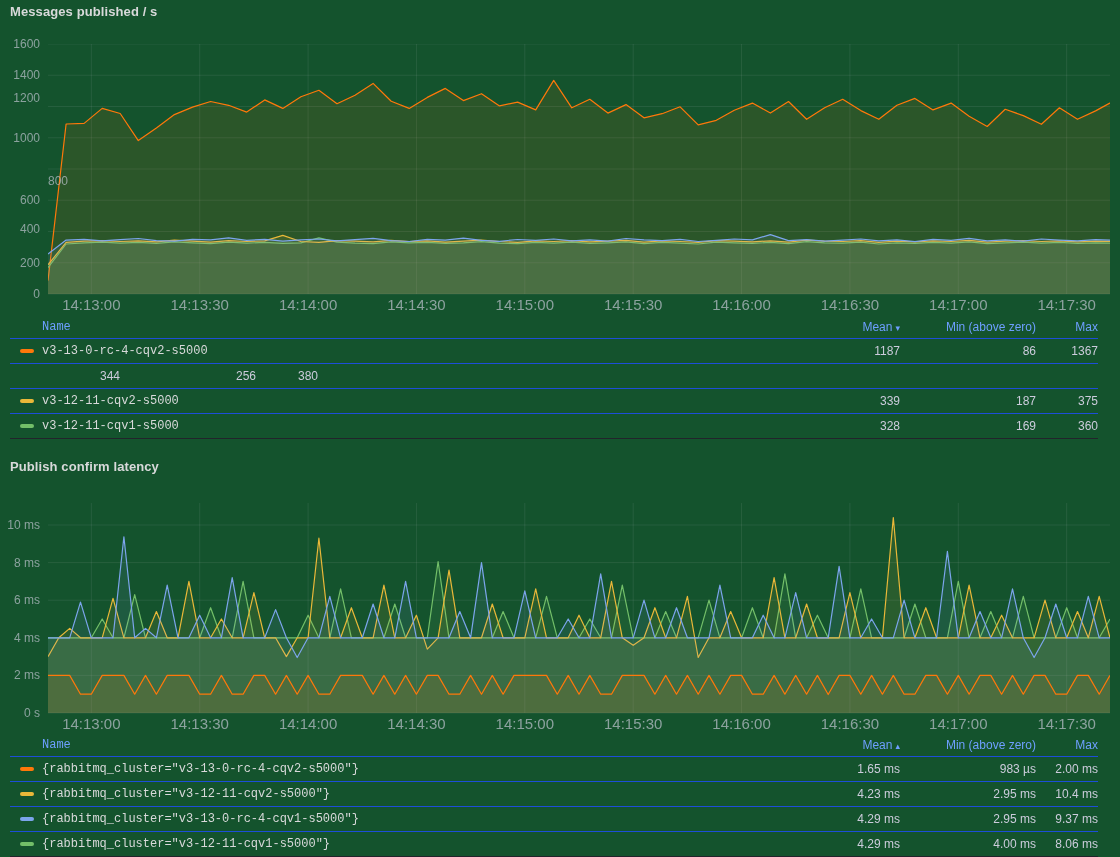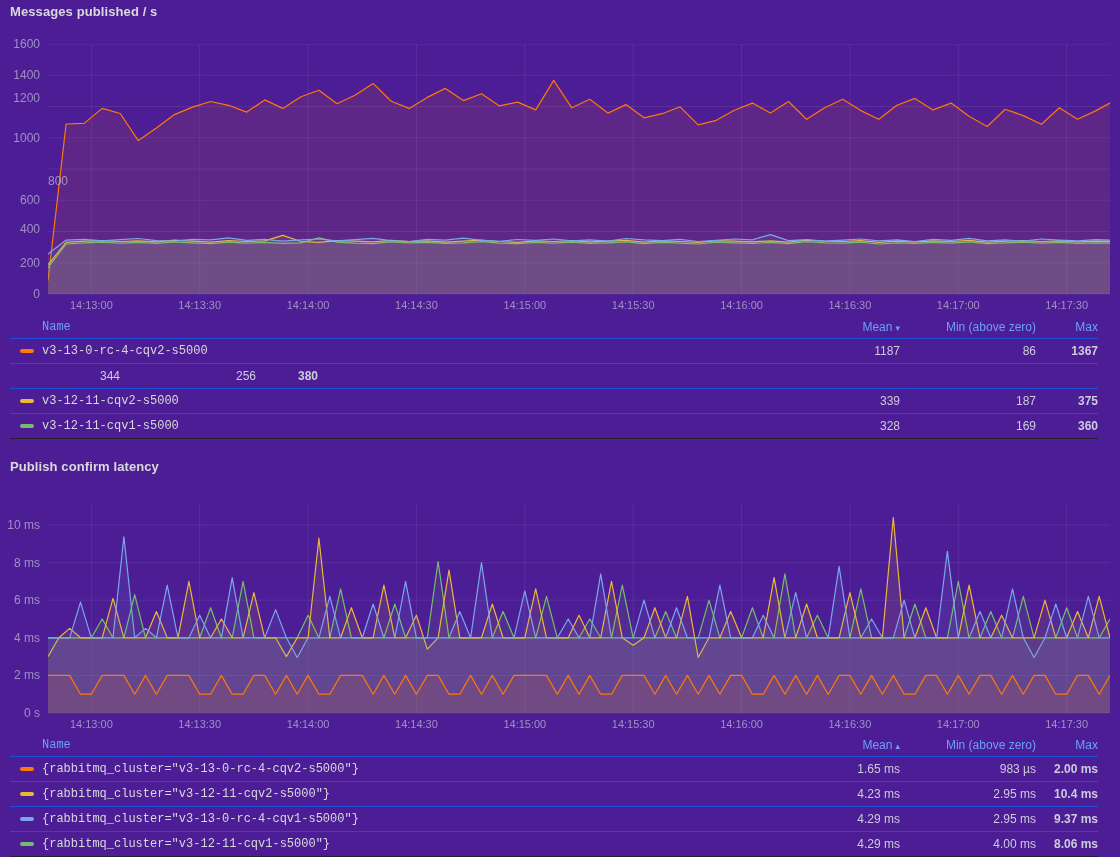--- a/index.html
+++ b/index.html
@@ -1,49 +1,49 @@
 <!DOCTYPE html>
 <html><head>
 <meta charset="utf-8">
 <style>
   html,body{margin:0;padding:0;background:#111217;}
   .canvas{
     position:relative;width:1120px;height:857px;overflow:hidden;
-    background:#4c1d95;
+    background:#14532d;
     font-family:"Liberation Sans", sans-serif;
     -webkit-font-smoothing:antialiased;
   }
   .panel-title{
     position:absolute;left:10px;margin:0;
     font-size:13px;font-weight:600;color:#D8D9DA;letter-spacing:.1px;
     cursor:pointer;
   }
   svg.plot{position:absolute;left:48px;display:block;}
   .ylab{
     position:absolute;left:0;width:40px;text-align:right;
     font-size:12px;color:rgba(204,204,220,0.65);line-height:14px;
   }
   .xlab{
     position:absolute;transform:translateX(-50%);
-    font-size:11px;color:rgba(204,204,220,0.65);line-height:14px;white-space:nowrap;
+    font-size:15px;color:rgba(204,204,220,0.65);line-height:14px;white-space:nowrap;
   }
   .legend{
     position:absolute;left:10px;right:22px;
     font-size:12px;border-bottom:1px solid #22242b;
   }
   .lrow{display:flex;align-items:center;height:24px;border-top:1px solid #1d4ed8;}
   .lrow.lhead{height:22px;border-top:none;}
   .lhead .hcell{color:#6E9FFF;font-weight:500;cursor:pointer;}
   .lname{flex:1;display:flex;align-items:center;min-width:0;color:#D8D9DA;cursor:pointer;font-family:Liberation Mono, monospace;}
   .lhead .lname{padding-left:32px;}
   .swatch{width:14px;height:4px;border-radius:2px;margin-left:10px;margin-right:8px;flex:none;}
   .vcell{text-align:right;color:#CCCCDC;white-space:nowrap;}
   .c-mean{width:110px;}
   .c-min{width:136px;}
-  .c-max{width:62px;font-weight:bold;}
+  .c-max{width:62px;}
   .sorticon{font-size:9px;margin-left:3px;color:#6E9FFF;}
   .nametext{white-space:nowrap;overflow:hidden;text-overflow:ellipsis;}
 </style>
 </head>
 <body>
 
 <div class="canvas">
 
   <h2 class="panel-title" style="top:4px">Messages published / s</h2>
   <svg class="plot" id="plot-0" width="1062" height="252" viewBox="0 0 1062 252" style="top:44px">

